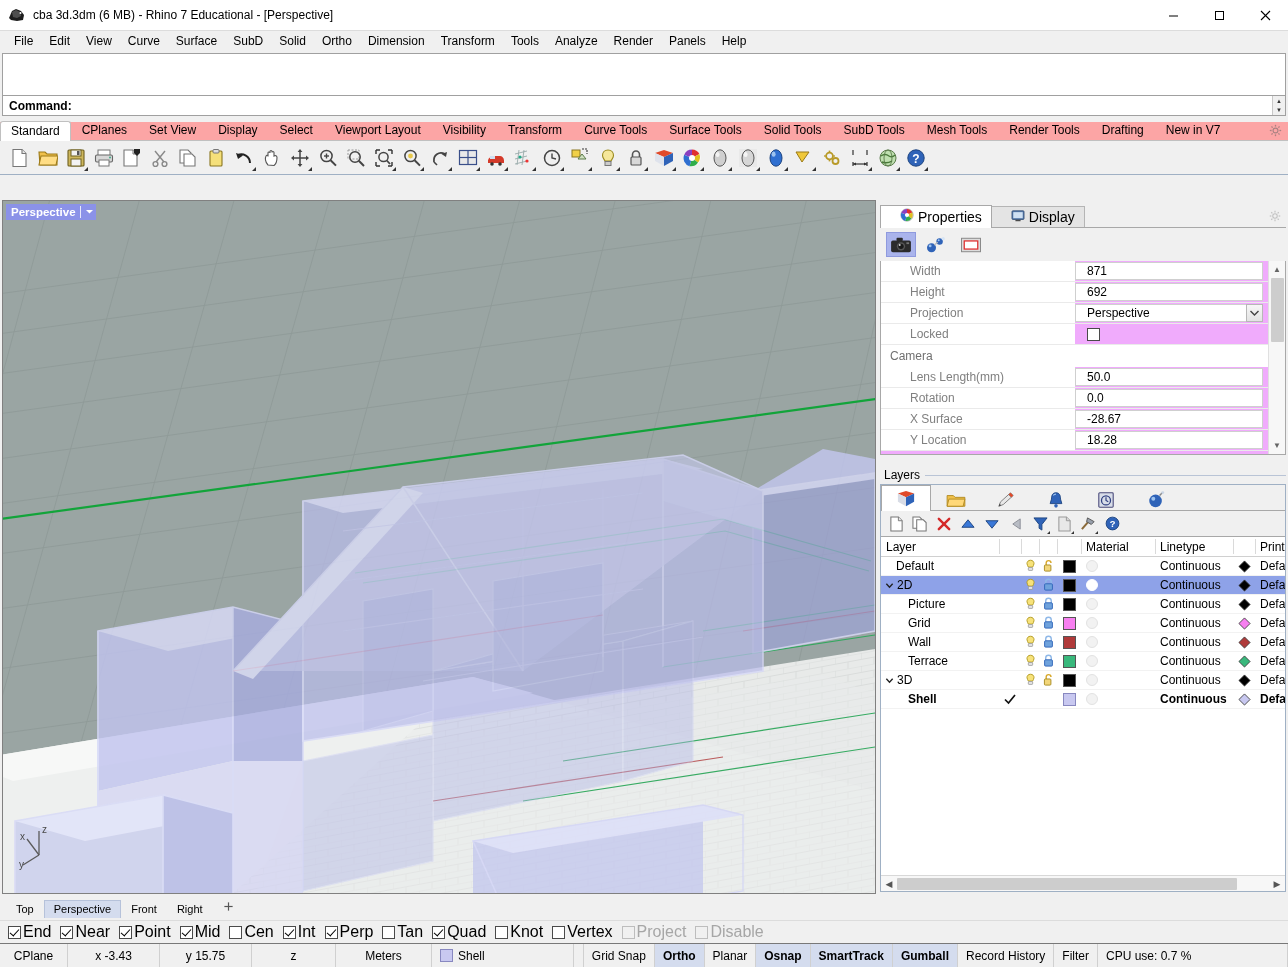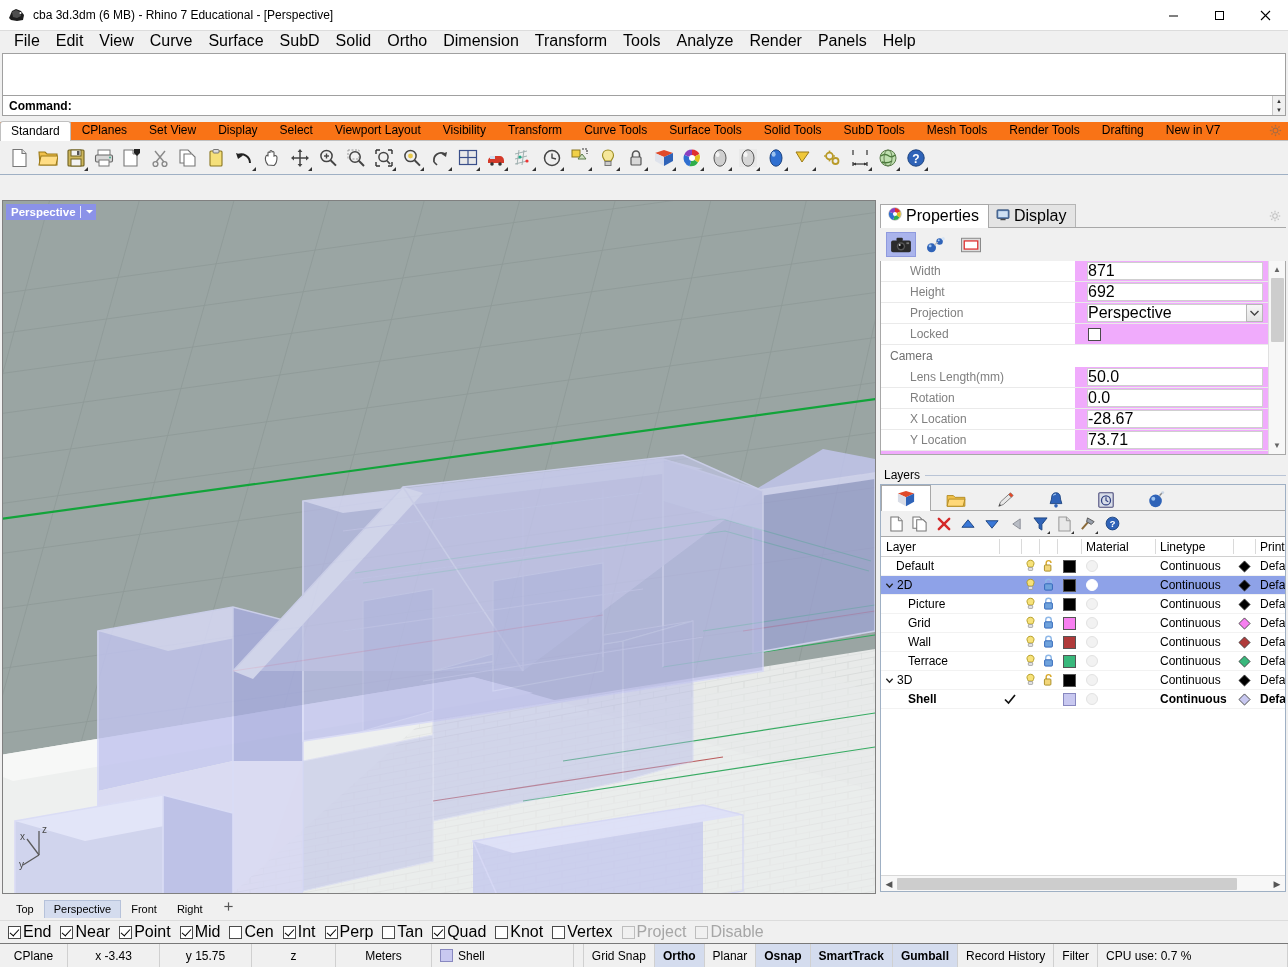--- a/index.html
+++ b/index.html
@@ -31,21 +31,21 @@
     width: 46px; height: 31px; display: flex; align-items: center; justify-content: center;
     cursor: default;
   }
 
   
   #menubar {
     position: absolute; left: 0; top: 31px; width: 1288px; height: 20px;
     background: #f0f0f0; display: flex; align-items: center; padding-left: 6px;
   }
   .menu-item {
-    padding: 2px 8px; font-size: 16px; color: #000; white-space: nowrap; cursor: default;
+    padding: 2px 8px; font-size: 12px; color: #000; white-space: nowrap; cursor: default;
   }
 
   
   #cmd-history {
     position: absolute; left: 2px; top: 53px; width: 1284px; height: 42px;
     background: #ffffff; border: 1px solid #a0a0a0; border-bottom: none;
   }
   #cmd-line-wrap {
     position: absolute; left: 2px; top: 95px; width: 1284px; height: 21px;
     background: #ffffff; border: 1px solid #a0a0a0;
@@ -58,21 +58,21 @@
   }
   #cmd-spin {
     width: 13px; height: 19px; border-left: 1px solid #c8c8c8; flex: none;
     display: flex; flex-direction: column; background: #f0f0f0;
   }
   #cmd-spin div { flex: 1; display: flex; align-items: center; justify-content: center; font-size: 6px; color: #333; }
 
   
   #tbtabs {
     position: absolute; left: 0; top: 122px; width: 1288px; height: 19px;
-    background: #f97316; display: flex; align-items: flex-end;
+    background: #fca5a5; display: flex; align-items: flex-end;
     border-bottom: 1px solid #c0c0c0;
   }
   .tb-tab {
     padding: 2px 10px 3px 10px; font-size: 12px; color: #000; cursor: default;
     border: 1px solid transparent; border-bottom: none; white-space: nowrap;
   }
   .tb-tab.active {
     background: #ffffff; border-color: #c0c0c0;
     border-top-left-radius: 3px; border-top-right-radius: 3px;
     position: relative; top: 1px;
@@ -113,21 +113,21 @@
   #rightpanel {
     position: absolute; left: 880px; top: 200px; width: 406px; height: 694px;
   }
   #props-panel {
     position: absolute; left: 0; top: 7px; width: 406px; height: 257px;
     background: #f0f0f0;
   }
   .panel-tabs { display: flex; align-items: flex-end; height: 21px; position: relative; }
   .panel-tab {
     display: flex; align-items: center; gap: 4px;
-    padding: 2px 9px 3px 7px; font-size: 16px; cursor: default;
+    padding: 2px 9px 3px 19px; font-size: 14px; cursor: default;
     background: #e4e4e4; border: 1px solid #b5b5b5; border-bottom: none;
     margin-right: -1px;
   }
   .panel-tab.active { background: #ffffff; border-color: #a8a8a8; }
   .panel-tabs-line { position: absolute; left: 0; right: 0; bottom: 0; height: 1px; background: #a8a8a8; }
   .panel-gear { margin-left: auto; margin-right: 5px; opacity: .45; align-self: center; }
 
   #props-icons {
     display: flex; align-items: center; gap: 5px; padding: 4px 0 4px 6px;
     background: #f0f0f0;
@@ -144,23 +144,23 @@
   }
   .prop-row {
     display: flex; align-items: stretch; height: 21px;
     border-bottom: 1px solid #eaeaea;
   }
   .prop-label {
     width: 194px; flex: none; display: flex; align-items: center;
     padding-left: 29px; color: #808080; font-size: 12px; background: #fff;
   }
   .prop-val {
-    flex: 1; margin: 1px 22px 1px 12px; background: #ffffff;
+    flex: 1; margin: 1px 22px 1px 0; background: #ffffff;
     border: 1px solid #cfcfcf; display: flex; align-items: center;
-    padding-left: 0; font-size: 16px; color: #000;
+    padding-left: 11px; font-size: 12px; color: #000;
   }
   .prop-val.plain { border: none; background: transparent; }
   .prop-section {
     display: flex; align-items: center; height: 22px; padding-left: 9px;
     font-size: 12px; color: #707070; background: #fff;
   }
   .prop-combo { position: relative; }
   .prop-combo .arrow {
     position: absolute; right: -1px; top: -1px; bottom: -1px; width: 17px;
     background: linear-gradient(#f7f7f7,#e3e3e3); border: 1px solid #b7b7b7;
@@ -946,26 +946,26 @@
             <div class="prop-section">Camera</div>
             <div class="prop-row">
               <div class="prop-label">Lens Length(mm)</div>
               <div class="prop-val">50.0</div>
             </div>
             <div class="prop-row">
               <div class="prop-label">Rotation</div>
               <div class="prop-val">0.0</div>
             </div>
             <div class="prop-row">
-              <div class="prop-label">X Location</div>
+              <div class="prop-label">X Surface</div>
               <div class="prop-val">-28.67</div>
             </div>
             <div class="prop-row">
               <div class="prop-label">Y Location</div>
-              <div class="prop-val">73.71</div>
+              <div class="prop-val">18.28</div>
             </div>
           </div>
         <div id="props-vscroll">
           <div class="scr-arrow">▲</div>
           <div id="props-thumb" style="height:64px;margin-top:0;"></div>
           <div style="flex:1"></div>
           <div class="scr-arrow">▼</div>
         </div>
       </div>
     </div>

